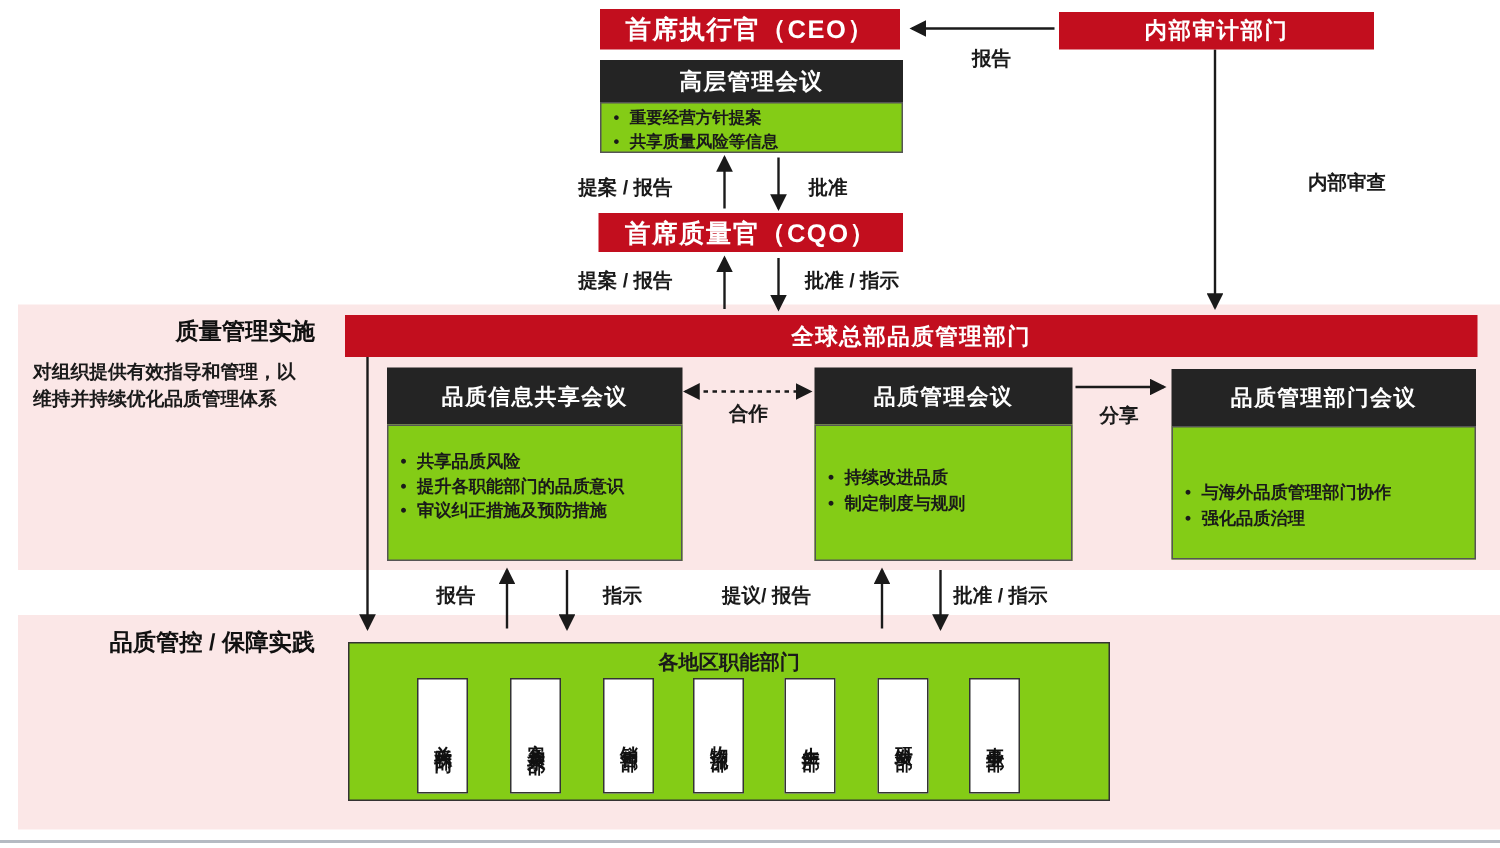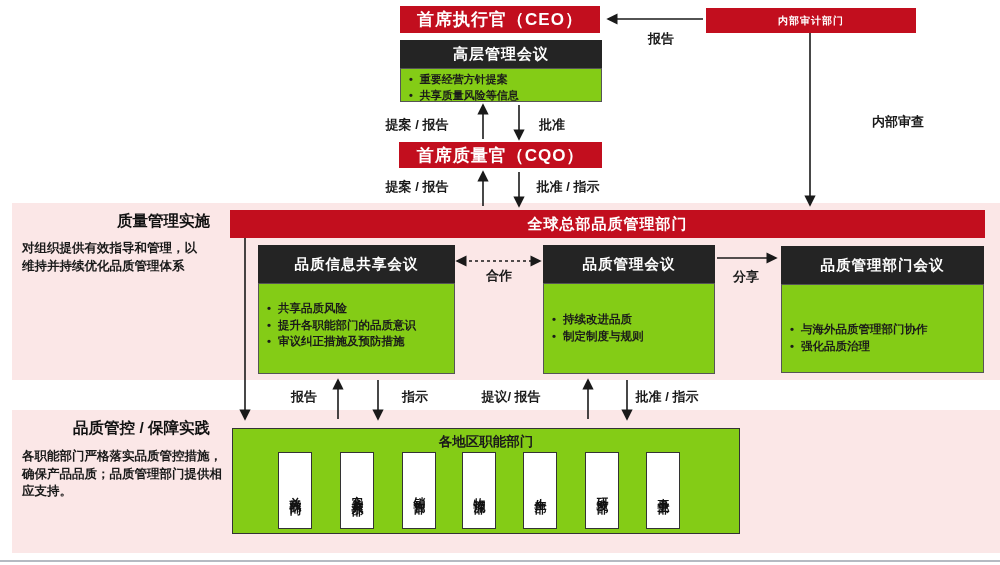--- a/index.html
+++ b/index.html
@@ -60,21 +60,21 @@
     <line class="ln" x1="717" y1="258" x2="776" y2="258" marker-end="url(#ah)"></line>
     <line class="ln" x1="338" y1="419" x2="338" y2="380" marker-end="url(#ah)"></line>
     <line class="ln" x1="378" y1="380" x2="378" y2="419" marker-end="url(#ah)"></line>
     <line class="ln" x1="588" y1="419" x2="588" y2="380" marker-end="url(#ah)"></line>
     <line class="ln" x1="627" y1="380" x2="627" y2="419" marker-end="url(#ah)"></line>
   </svg>
 
   <div class="redbox" style="left:400px;top:6px;width:200px;height:27px;font-size:17px;">
     <span>首席执行官（CEO）</span>
   </div>
-  <div class="redbox" style="left:706px;top:8px;width:210px;height:25px;font-size:10px;">
+  <div class="redbox" style="left:706px;top:8px;width:210px;height:25px;font-size:15px;">
     <span>内部审计部门</span>
   </div>
   <div class="lbl" style="left:661px;top:30px;">报告</div>
   <div class="lbl-left" style="left:836px;top:113px;">内部审查</div>
 
   <div class="darkhdr" style="left:400px;top:40px;width:202px;height:28px;font-size:15px;">
     <span>高层管理会议</span>
   </div>
   <div class="bodybox" style="left:400px;top:68px;width:200px;height:32px;">
     <ul class="bullets" style="padding-top:3px;">
@@ -134,21 +134,20 @@
       <li class="bullet">强化品质治理</li>
     </ul>
   </div>
 
   <div class="lbl" style="left:304px;top:388px;">报告</div>
   <div class="lbl" style="left:415px;top:388px;">指示</div>
   <div class="lbl" style="left:511px;top:388px;">提议/ 报告</div>
   <div class="lbl" style="left:667px;top:388px;">批准 / 指示</div>
 
   <div class="band-title" style="left:30px;top:418px;width:180px;">品质管控 / 保障实践</div>
-  <div class="band-desc" style="left:22px;top:448px;width:210px;">各职能部门严格落实品质管控措施，确保产品品质；品质管理部门提供相应支持。</div>
 
   <div class="bodybox" style="left:232px;top:428px;width:506px;height:104px;border-color:#333;"></div>
   <div class="lbl" style="left:486px;top:433px;font-size:13.5px;">各地区职能部门</div>
 
   <div class="dept" style="left:278px;">关联部门</div>
   <div class="dept" style="left:340px;">客户关系部</div>
   <div class="dept" style="left:402px;">销售部</div>
   <div class="dept" style="left:462px;">物流部</div>
   <div class="dept" style="left:523px;">生产部</div>
   <div class="dept" style="left:585px;">研发部</div>

